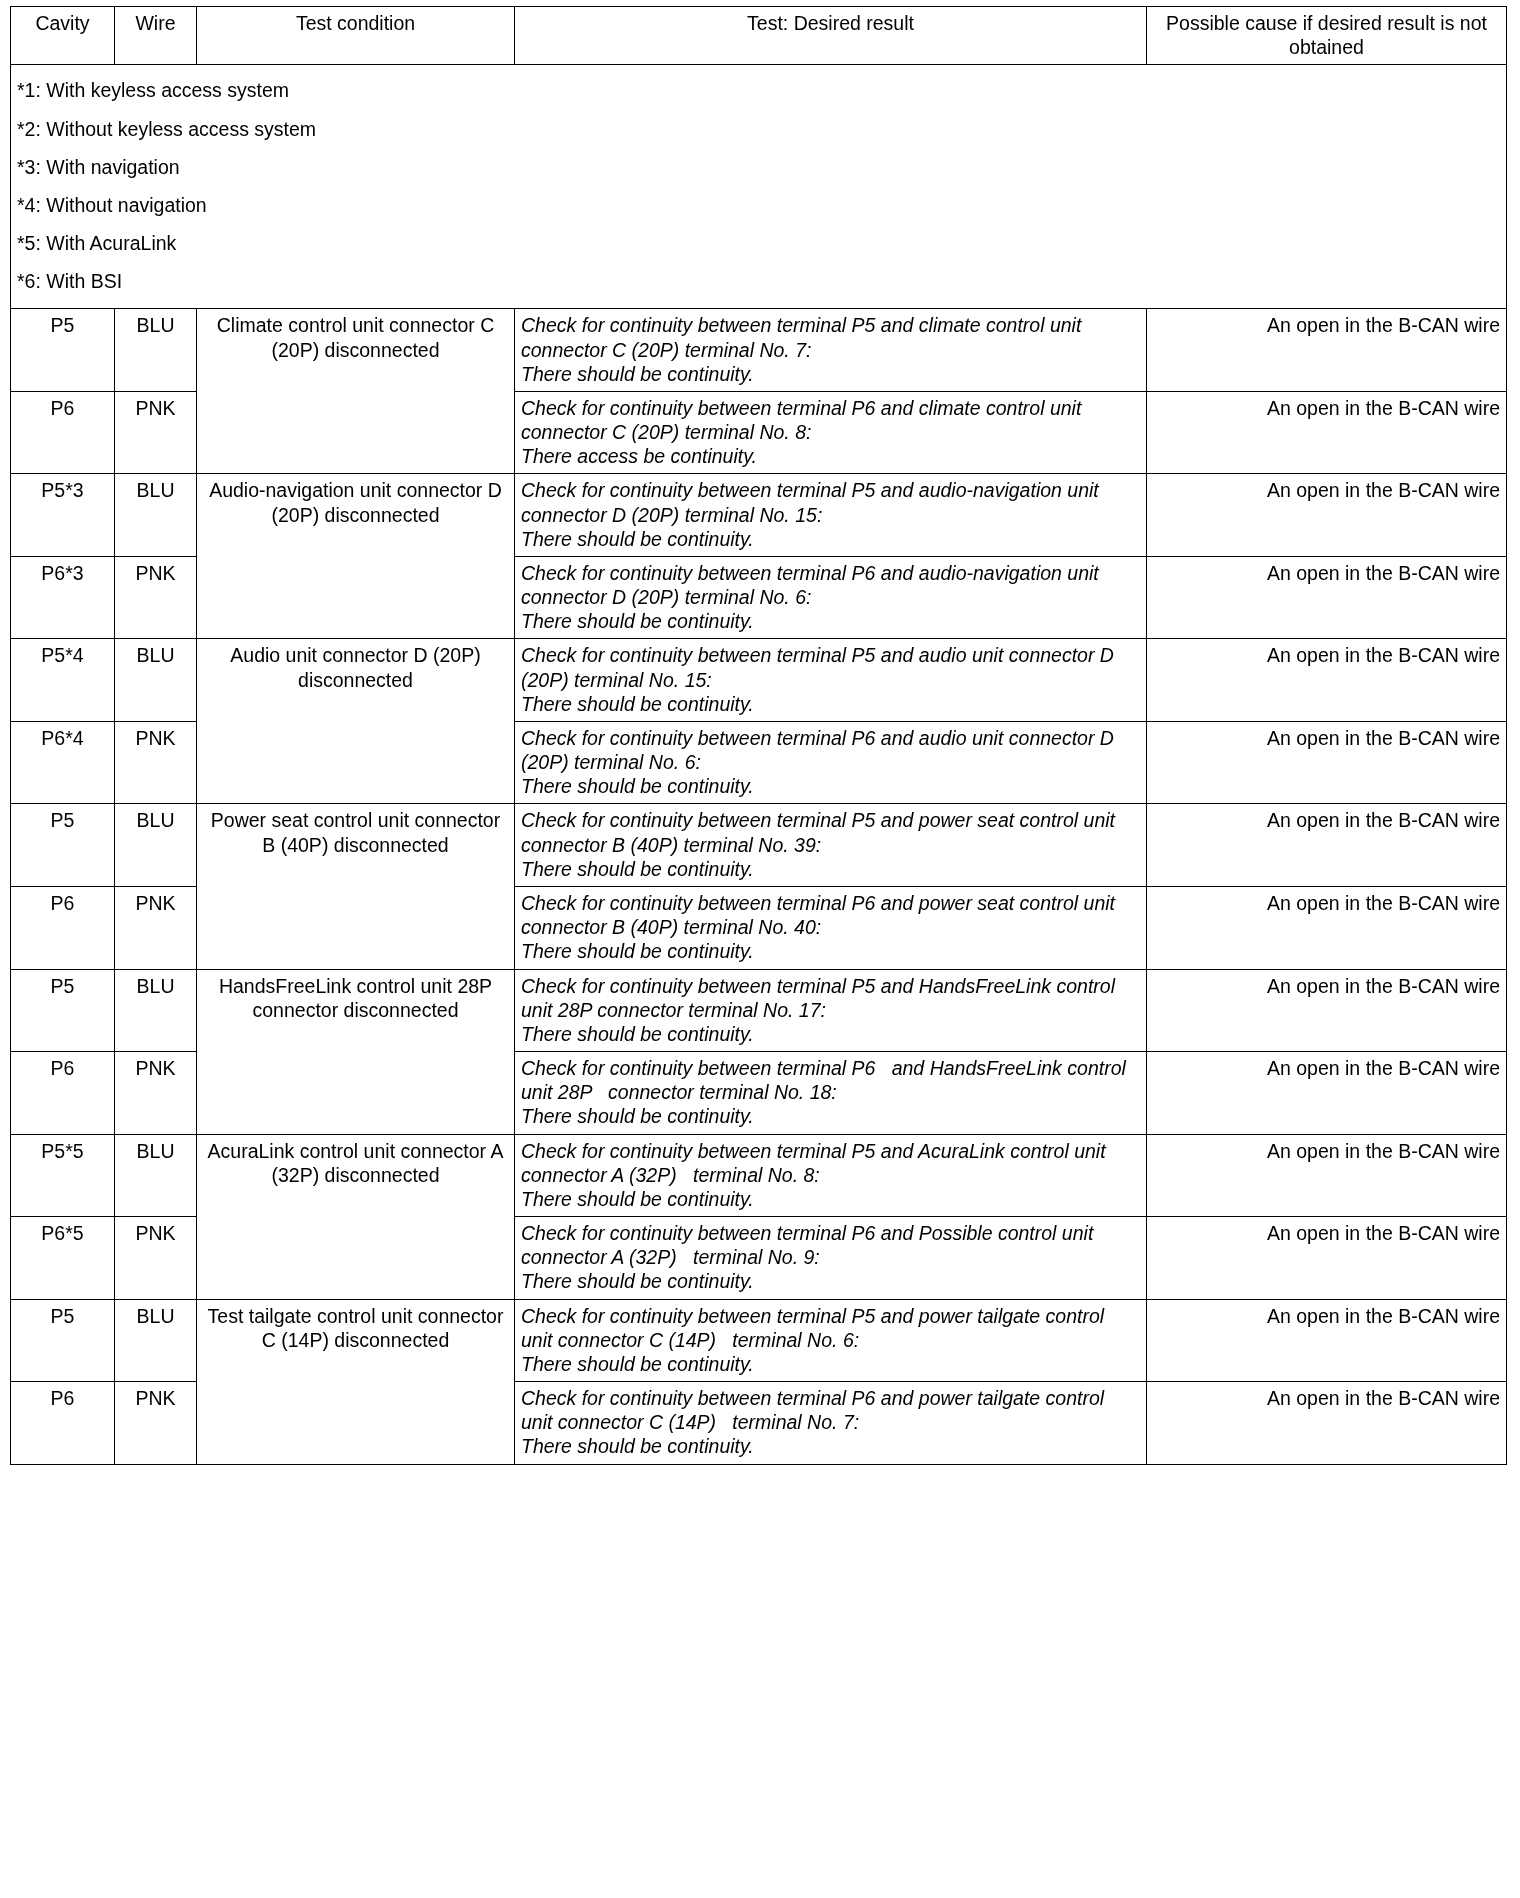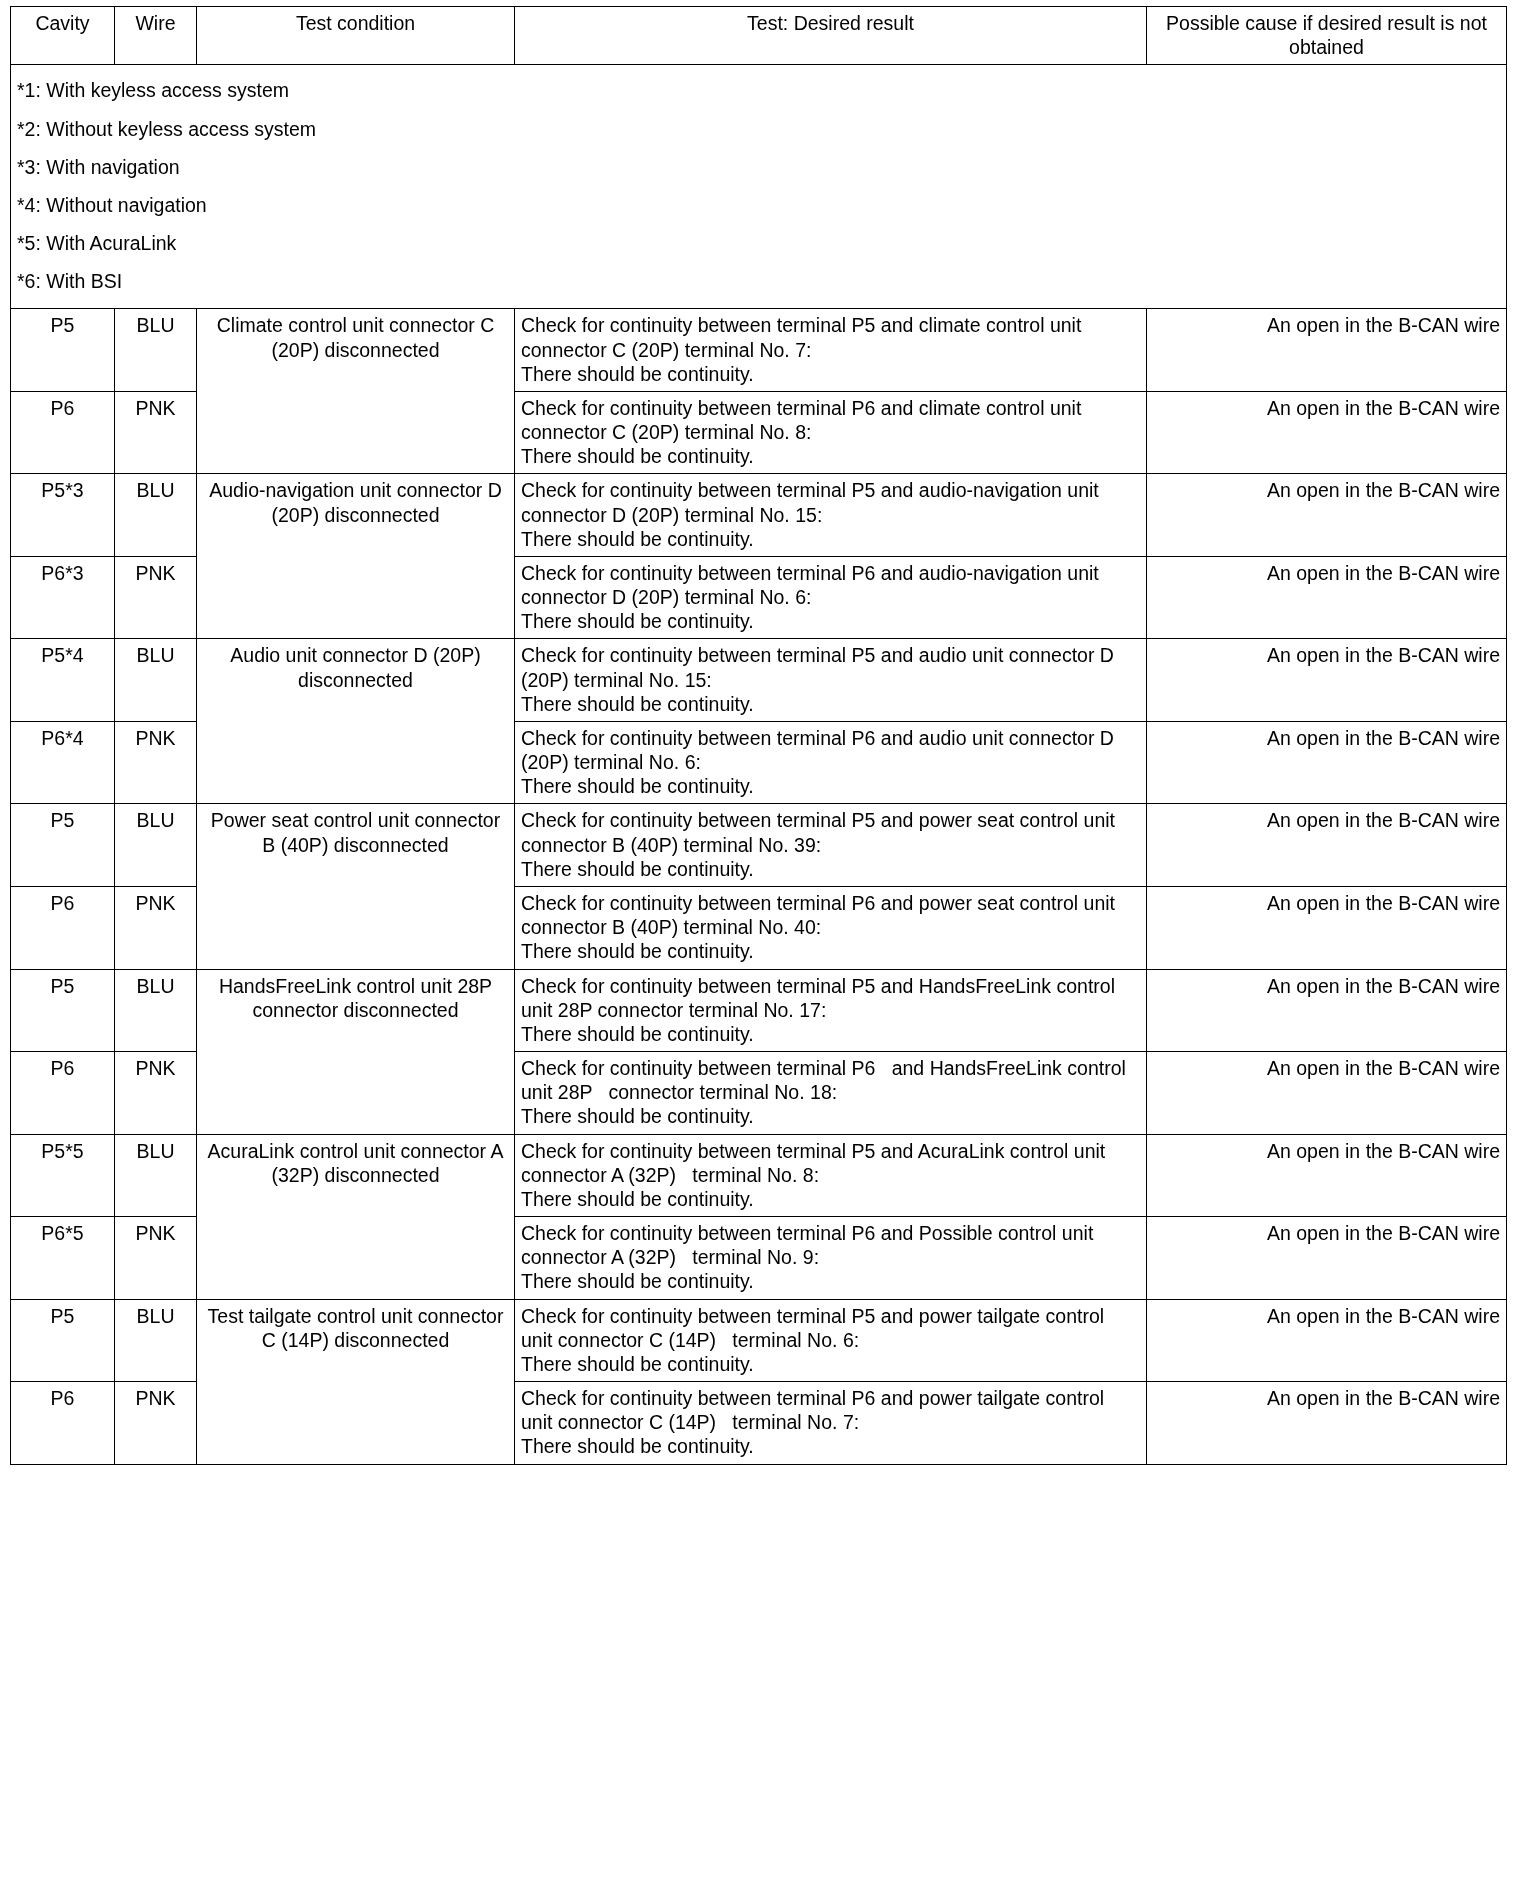--- a/index.html
+++ b/index.html
@@ -68,21 +68,21 @@
   }
   td.test {
     text-align: left;
   }
   td.cause {
     text-align: right;
   }
   .mid {
     vertical-align: middle;
   }
-  .nowrapish { white-space: pre-wrap; }
+  .nowrapish { white-space: pre-wrap; font-style: italic; }
 </style>
 </head>
 <body>
 
 <div class="page">
   <table class="spec">
     <colgroup>
       <col class="c-cavity">
       <col class="c-wire">
       <col class="c-cond">
@@ -117,21 +117,21 @@
         <td class="wire">BLU</td>
         <td class="cond" rowspan="2">Climate control unit connector C (20P) disconnected</td>
         <td class="test nowrapish">Check for continuity between terminal P5 and climate control unit connector C (20P) terminal No. 7:
 There should be continuity.</td>
         <td class="cause">An open in the B-CAN wire</td>
       </tr>
       <tr>
         <td class="cavity">P6</td>
         <td class="wire">PNK</td>
         <td class="test nowrapish">Check for continuity between terminal P6 and climate control unit connector C (20P) terminal No. 8:
-There should be continuity.</td>
+There access be continuity.</td>
         <td class="cause">An open in the B-CAN wire</td>
       </tr>
 
       <tr>
         <td class="cavity">P5*3</td>
         <td class="wire">BLU</td>
         <td class="cond" rowspan="2">Audio-navigation unit connector D (20P) disconnected</td>
         <td class="test nowrapish">Check for continuity between terminal P5 and audio-navigation unit connector D (20P) terminal No. 15:
 There should be continuity.</td>
         <td class="cause">An open in the B-CAN wire</td>

